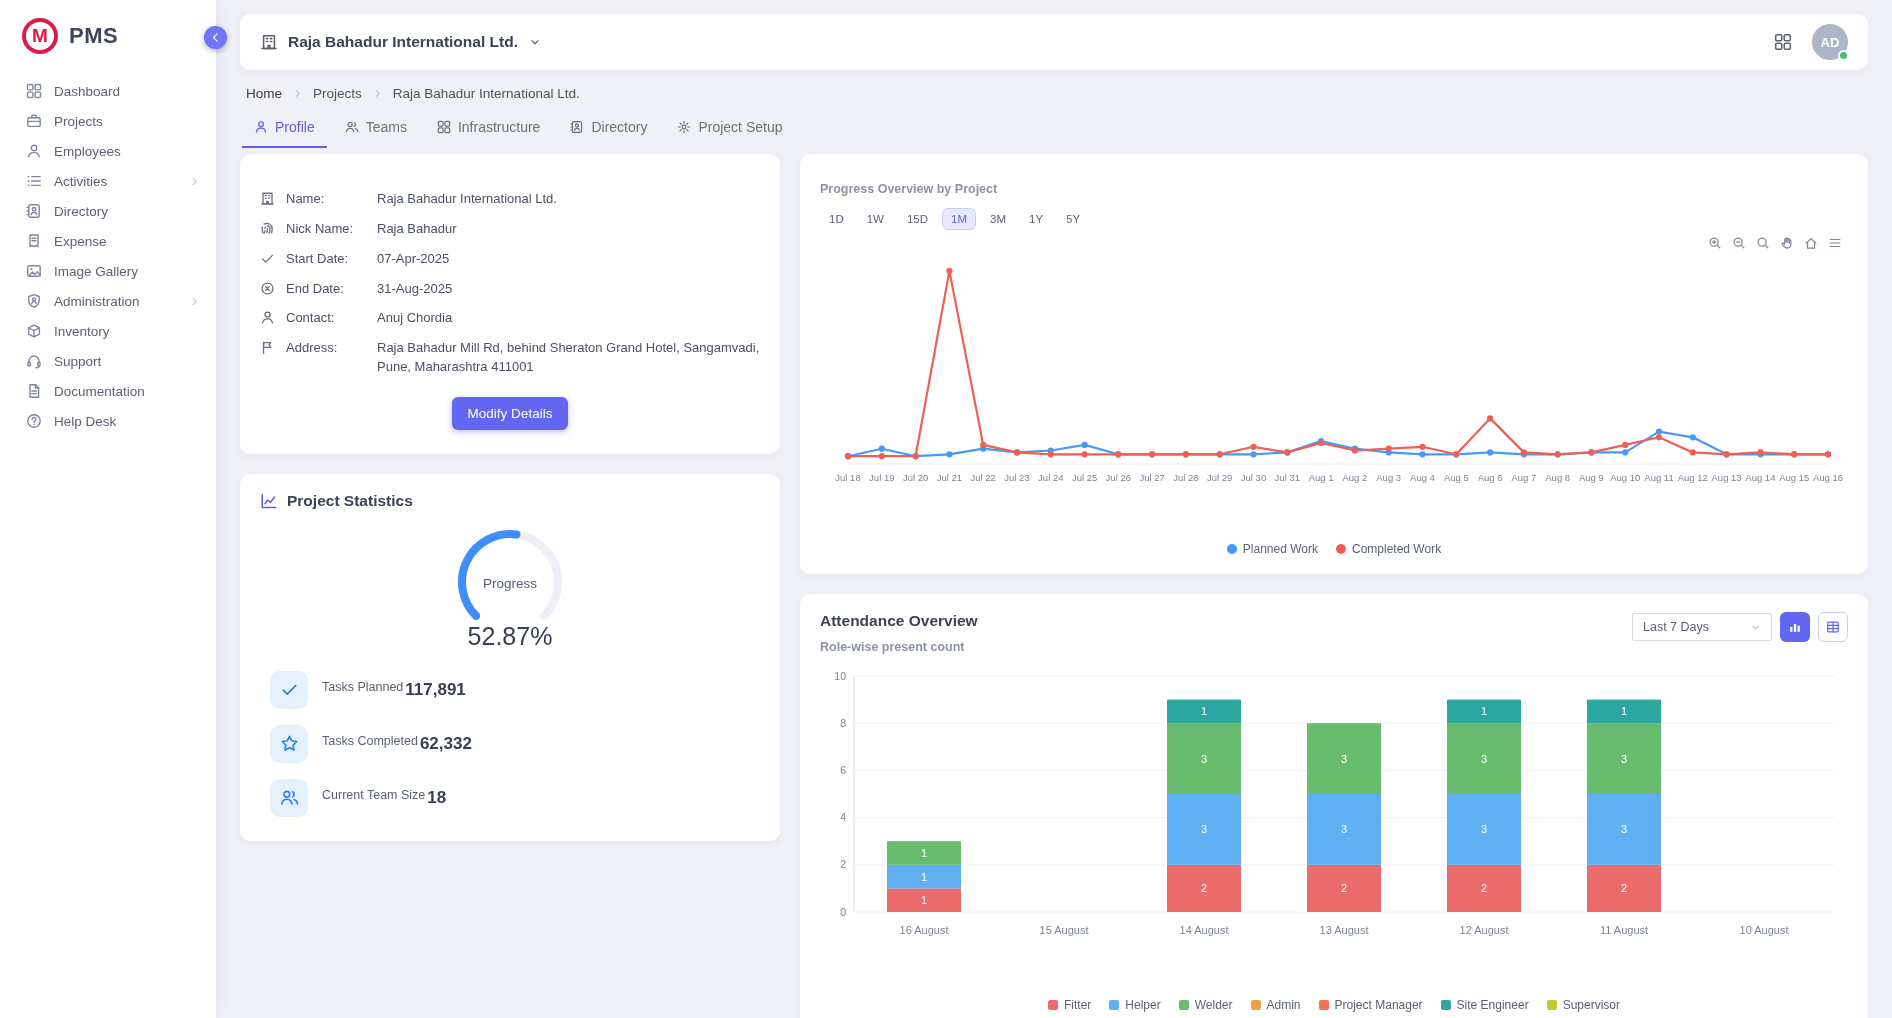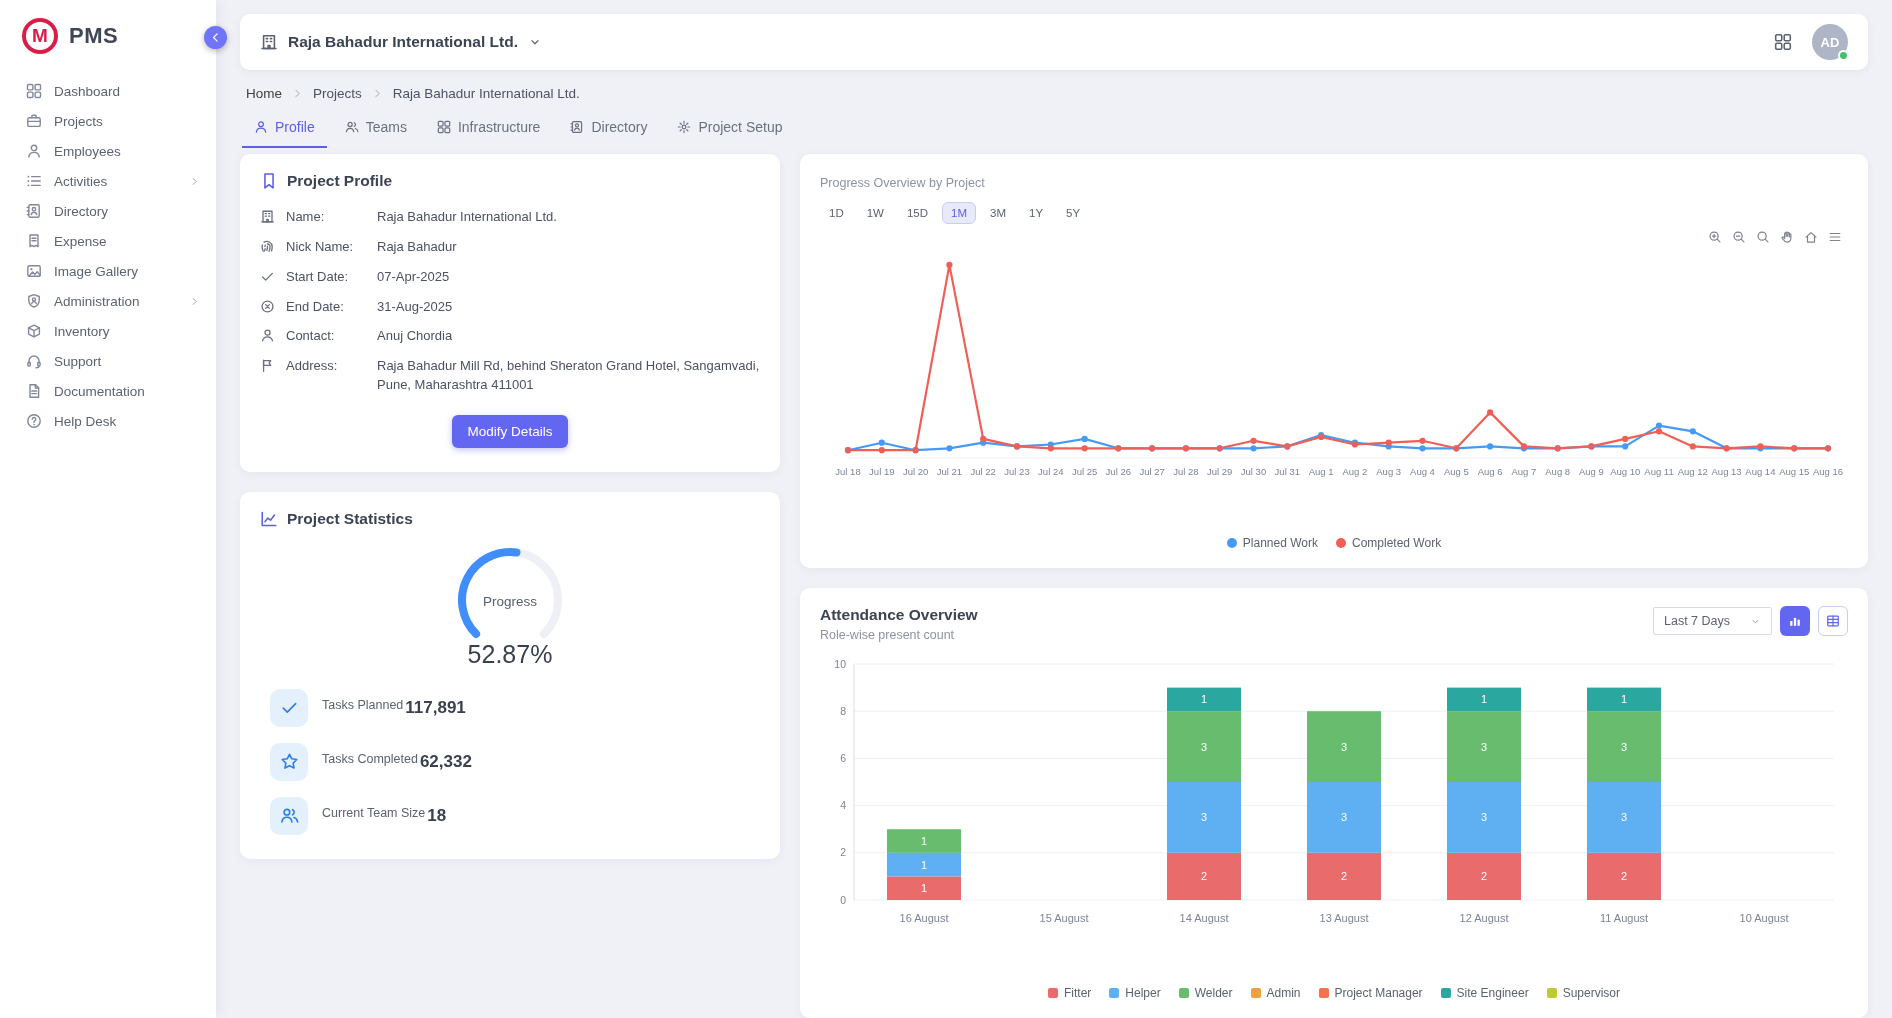--- a/index.html
+++ b/index.html
@@ -89,38 +89,38 @@
   .stat-row { display:flex; align-items:center; gap:14px; }
   .stat-icon { width:38px; height:38px; border-radius:10px; background:#e4f1fd; color:#2e7fe8;
                display:flex; align-items:center; justify-content:center; }
   .stat-icon .icon { width:19px; height:19px; color:#2e7fe8; }
   .stat-text { display:flex; flex-direction:row; gap:2px; }
   .stat-label { font-size:12.5px; color:#5b6270; }
   .stat-value { font-size:17px; font-weight:bold; color:#39404f; }
 
   
   .prog-title { font-size:15.5px; font-weight:bold; color:#3c4354; }
-  .prog-sub { font-size:12.5px; color:#8d93a3; margin-top:4px; }
+  .prog-sub { font-size:12.5px; color:#8d93a3; margin-top:10px;font-weight:bold; }
   .range-row { display:flex; gap:5px; margin-top:12px; }
   .range-btn { font-size:11.5px; color:#5b6270; padding:4px 8px; border-radius:6px;
                border:1px solid transparent; cursor:pointer; }
   .range-btn.active { color:#5b61e5; background:#e8eafc; border-color:#c9ccf6; }
   .chart-area { position:relative; margin-top:8px; }
   .chart-toolbar { position:absolute; top:-2px; right:6px; display:flex; gap:10px; z-index:2; }
   .chart-toolbar .icon { color:#7d8494; cursor:pointer; }
   .chart-legend { display:flex; justify-content:center; align-items:center; gap:18px; margin-top:4px; flex-wrap:wrap; }
   .legend-item { display:inline-flex; align-items:center; gap:6px; font-size:12px; color:#5b6270; cursor:pointer;margin-top:44px; }
   .swatch { width:10px; height:10px; border-radius:2px; display:inline-block; }
   .swatch.round { border-radius:50%; }
 
   .att-head { display:flex; justify-content:space-between; align-items:flex-start; }
   .att-controls { display:flex; gap:8px; align-items:center; }
   .select-box { border:1px solid #d6d9e4; border-radius:2px; padding:6px 10px; font-size:12.5px;
                 color:#5b6270; display:flex; align-items:center; justify-content:space-between;
-                width:119px; cursor:pointer; background:#fff; }
+                width:140px; cursor:pointer; background:#fff; }
   .select-box .icon { color:#8d93a3; }
   .toggle-btn { width:30px; height:30px; border-radius:6px; display:flex; align-items:center;
                 justify-content:center; cursor:pointer; }
   .toggle-btn.active { background:#6366f1; }
   .toggle-btn.active .icon { color:#fff; }
   .toggle-btn.inactive { border:1px solid #c9ccf6; background:#fff; }
   .toggle-btn.inactive .icon { color:#6366f1; }
   #bar-chart { margin-top:6px; }
 
   .footer { text-align:right; padding-right:225px; font-size:12px; color:#8a91a0; margin-top:16px;font-style:italic; }
@@ -378,28 +378,20 @@
           </svg>
         </span>
         <span>Project Setup</span>
       </div>
     </div>
 
   <div class="content">
     <div class="col-left">
 
       <section class="card">
-        <div class="card-title-row">
-          <span class="icon md accent">
-              <svg viewBox="0 0 16 16" fill="none" stroke="currentColor" stroke-width="1.4" stroke-linecap="round" stroke-linejoin="round">
-                <path d="M4.4 1.8h7.2v12.4L8 11.3l-3.6 2.9z"></path>
-              </svg>
-            </span>
-          <span>Project Profile</span>
-        </div>
         <div class="fields">
             <div class="field">
               <span class="icon fi">
                 <svg viewBox="0 0 16 16" fill="none" stroke="currentColor" stroke-width="1.4" stroke-linecap="round" stroke-linejoin="round">
                   <rect x="3.2" y="2.4" width="9.6" height="11.4"></rect>
                   <path d="M5.6 5h1.2M9.2 5h1.2M5.6 7.6h1.2M9.2 7.6h1.2M7.2 13.8v-2.6h1.6v2.6"></path>
                   <path d="M1.8 13.8h12.4"></path>
                 </svg>
               </span>
               <span class="field-label">Name:</span>

